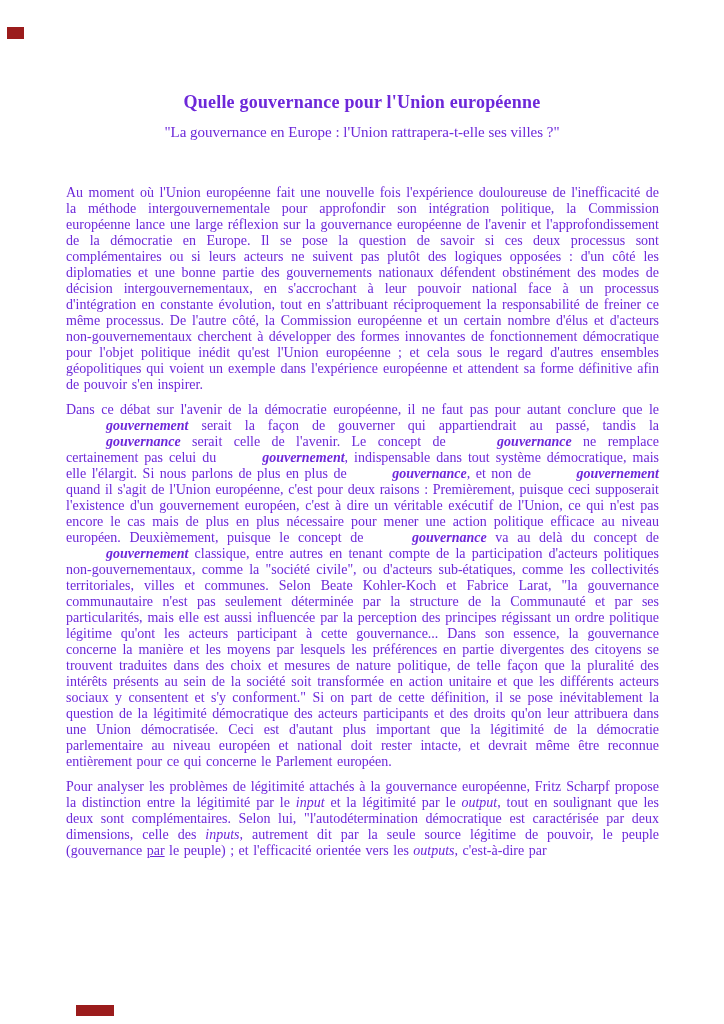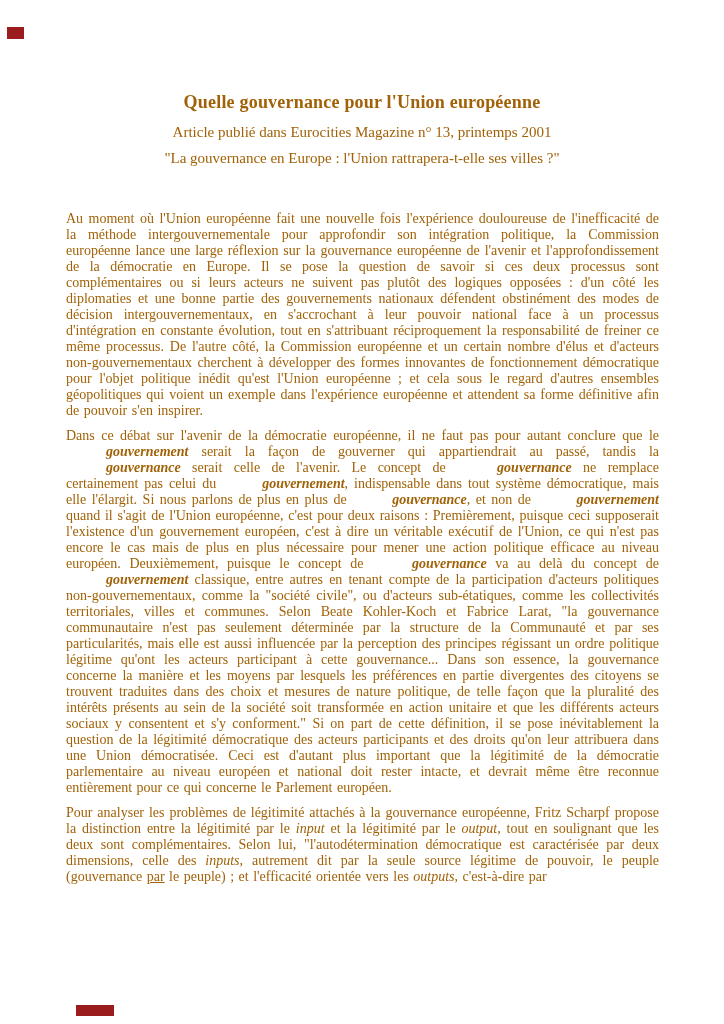--- a/index.html
+++ b/index.html
@@ -4,21 +4,21 @@
 <title>Quelle gouvernance pour l'Union européenne</title>
 <style>
   * { margin: 0; padding: 0; box-sizing: border-box; }
   html, body { background: #ffffff; }
   .page {
     position: relative;
     width: 724px;
     height: 1024px;
     margin: 0 auto;
     background: #ffffff;
-    color: #a16207;
+    color: #6d28d9;
     font-family: "Liberation Serif", "DejaVu Serif", serif;
     overflow: hidden;
   }
   .stamp { position: absolute; background: #9b1c1c; }
   .stamp-top { left: 7px; top: 27px; width: 17px; height: 12px; }
   .stamp-bottom { left: 76px; top: 1005px; width: 38px; height: 11px; }
 
   .doc-header { padding-top: 86px; text-align: center; }
   .title-line {
     display: block;
@@ -52,21 +52,20 @@
 <body>
 
 <div class="page">
 
   <div class="stamp stamp-top"></div>
 
   <header class="doc-header">
     <h1>
       <span class="title-line">Quelle gouvernance pour l'Union européenne</span>
     </h1>
-    <div class="pub-line">Article publié dans Eurocities Magazine n° 13, printemps 2001</div>
     <div class="quote-line">"La gouvernance en Europe : l'Union rattrapera-t-elle ses villes ?"</div>
   </header>
 
   <main class="doc-body">
     <p><span class="seg-r">Au moment où l'Union européenne fait une nouvelle fois l'expérience douloureuse de l'inefficacité de la méthode intergouvernementale pour approfondir son intégration politique, la Commission européenne lance une large réflexion sur la gouvernance européenne de l'avenir et l'approfondissement de la démocratie en Europe. Il se pose la question de savoir si ces deux processus sont complémentaires ou si leurs acteurs ne suivent pas plutôt des logiques opposées : d'un côté les diplomaties et une bonne partie des gouvernements nationaux défendent obstinément des modes de décision intergouvernementaux, en s'accrochant à leur pouvoir national face à un processus d'intégration en constante évolution, tout en s'attribuant réciproquement la responsabilité de freiner ce même processus. De l'autre côté, la Commission européenne et un certain nombre d'élus et d'acteurs non-gouvernementaux cherchent à développer des formes innovantes de fonctionnement démocratique pour l'objet politique inédit qu'est l'Union européenne ; et cela sous le regard d'autres ensembles géopolitiques qui voient un exemple dans l'expérience européenne et attendent sa forme définitive afin de pouvoir s'en inspirer.</span></p>
     <p><span class="seg-r">Dans ce débat sur l'avenir de la démocratie européenne, il ne faut pas pour autant conclure que le </span><span class="seg-bi">gouvernement</span><span class="seg-r"> serait la façon de gouverner qui appartiendrait au passé, tandis la </span><span class="seg-bi">gouvernance</span><span class="seg-r"> serait celle de l'avenir. Le concept de </span><span class="seg-bi">gouvernance</span><span class="seg-r"> ne remplace certainement pas celui du </span><span class="seg-bi">gouvernement</span><span class="seg-r">, indispensable dans tout système démocratique, mais elle l'élargit. Si nous parlons de plus en plus de </span><span class="seg-bi">gouvernance</span><span class="seg-r">, et non de </span><span class="seg-bi">gouvernement</span><span class="seg-r"> quand il s'agit de l'Union européenne, c'est pour deux raisons : Premièrement, puisque ceci supposerait l'existence d'un gouvernement européen, c'est à dire un véritable exécutif de l'Union, ce qui n'est pas encore le cas mais de plus en plus nécessaire pour mener une action politique efficace au niveau européen. Deuxièmement, puisque le concept de </span><span class="seg-bi">gouvernance</span><span class="seg-r"> va au delà du concept de </span><span class="seg-bi">gouvernement</span><span class="seg-r"> classique, entre autres en tenant compte de la participation d'acteurs politiques non-gouvernementaux, comme la "société civile", ou d'acteurs sub-étatiques, comme les collectivités territoriales, villes et communes. Selon Beate Kohler-Koch et Fabrice Larat, "la gouvernance communautaire n'est pas seulement déterminée par la structure de la Communauté et par ses particularités, mais elle est aussi influencée par la perception des principes régissant un ordre politique légitime qu'ont les acteurs participant à cette gouvernance... Dans son essence, la gouvernance concerne la manière et les moyens par lesquels les préférences en partie divergentes des citoyens se trouvent traduites dans des choix et mesures de nature politique, de telle façon que la pluralité des intérêts présents au sein de la société soit transformée en action unitaire et que les différents acteurs sociaux y consentent et s'y conforment." Si on part de cette définition, il se pose inévitablement la question de la légitimité démocratique des acteurs participants et des droits qu'on leur attribuera dans une Union démocratisée. Ceci est d'autant plus important que la légitimité de la démocratie parlementaire au niveau européen et national doit rester intacte, et devrait même être reconnue entièrement pour ce qui concerne le Parlement européen.</span></p>
     <p><span class="seg-r">Pour analyser les problèmes de légitimité attachés à la gouvernance européenne, Fritz Scharpf propose la distinction entre la légitimité par le </span><span class="seg-i">input</span><span class="seg-r"> et la légitimité par le </span><span class="seg-i">output</span><span class="seg-r">, tout en soulignant que les deux sont complémentaires. Selon lui, "l'autodétermination démocratique est caractérisée par deux dimensions, celle des </span><span class="seg-i">inputs</span><span class="seg-r">, autrement dit par la seule source légitime de pouvoir, le peuple (gouvernance </span><span class="seg-u">par</span><span class="seg-r"> le peuple) ; et l'efficacité orientée vers les </span><span class="seg-i">outputs</span><span class="seg-r">, c'est-à-dire par</span></p>
   </main>
 
   <div class="stamp stamp-bottom"></div>

